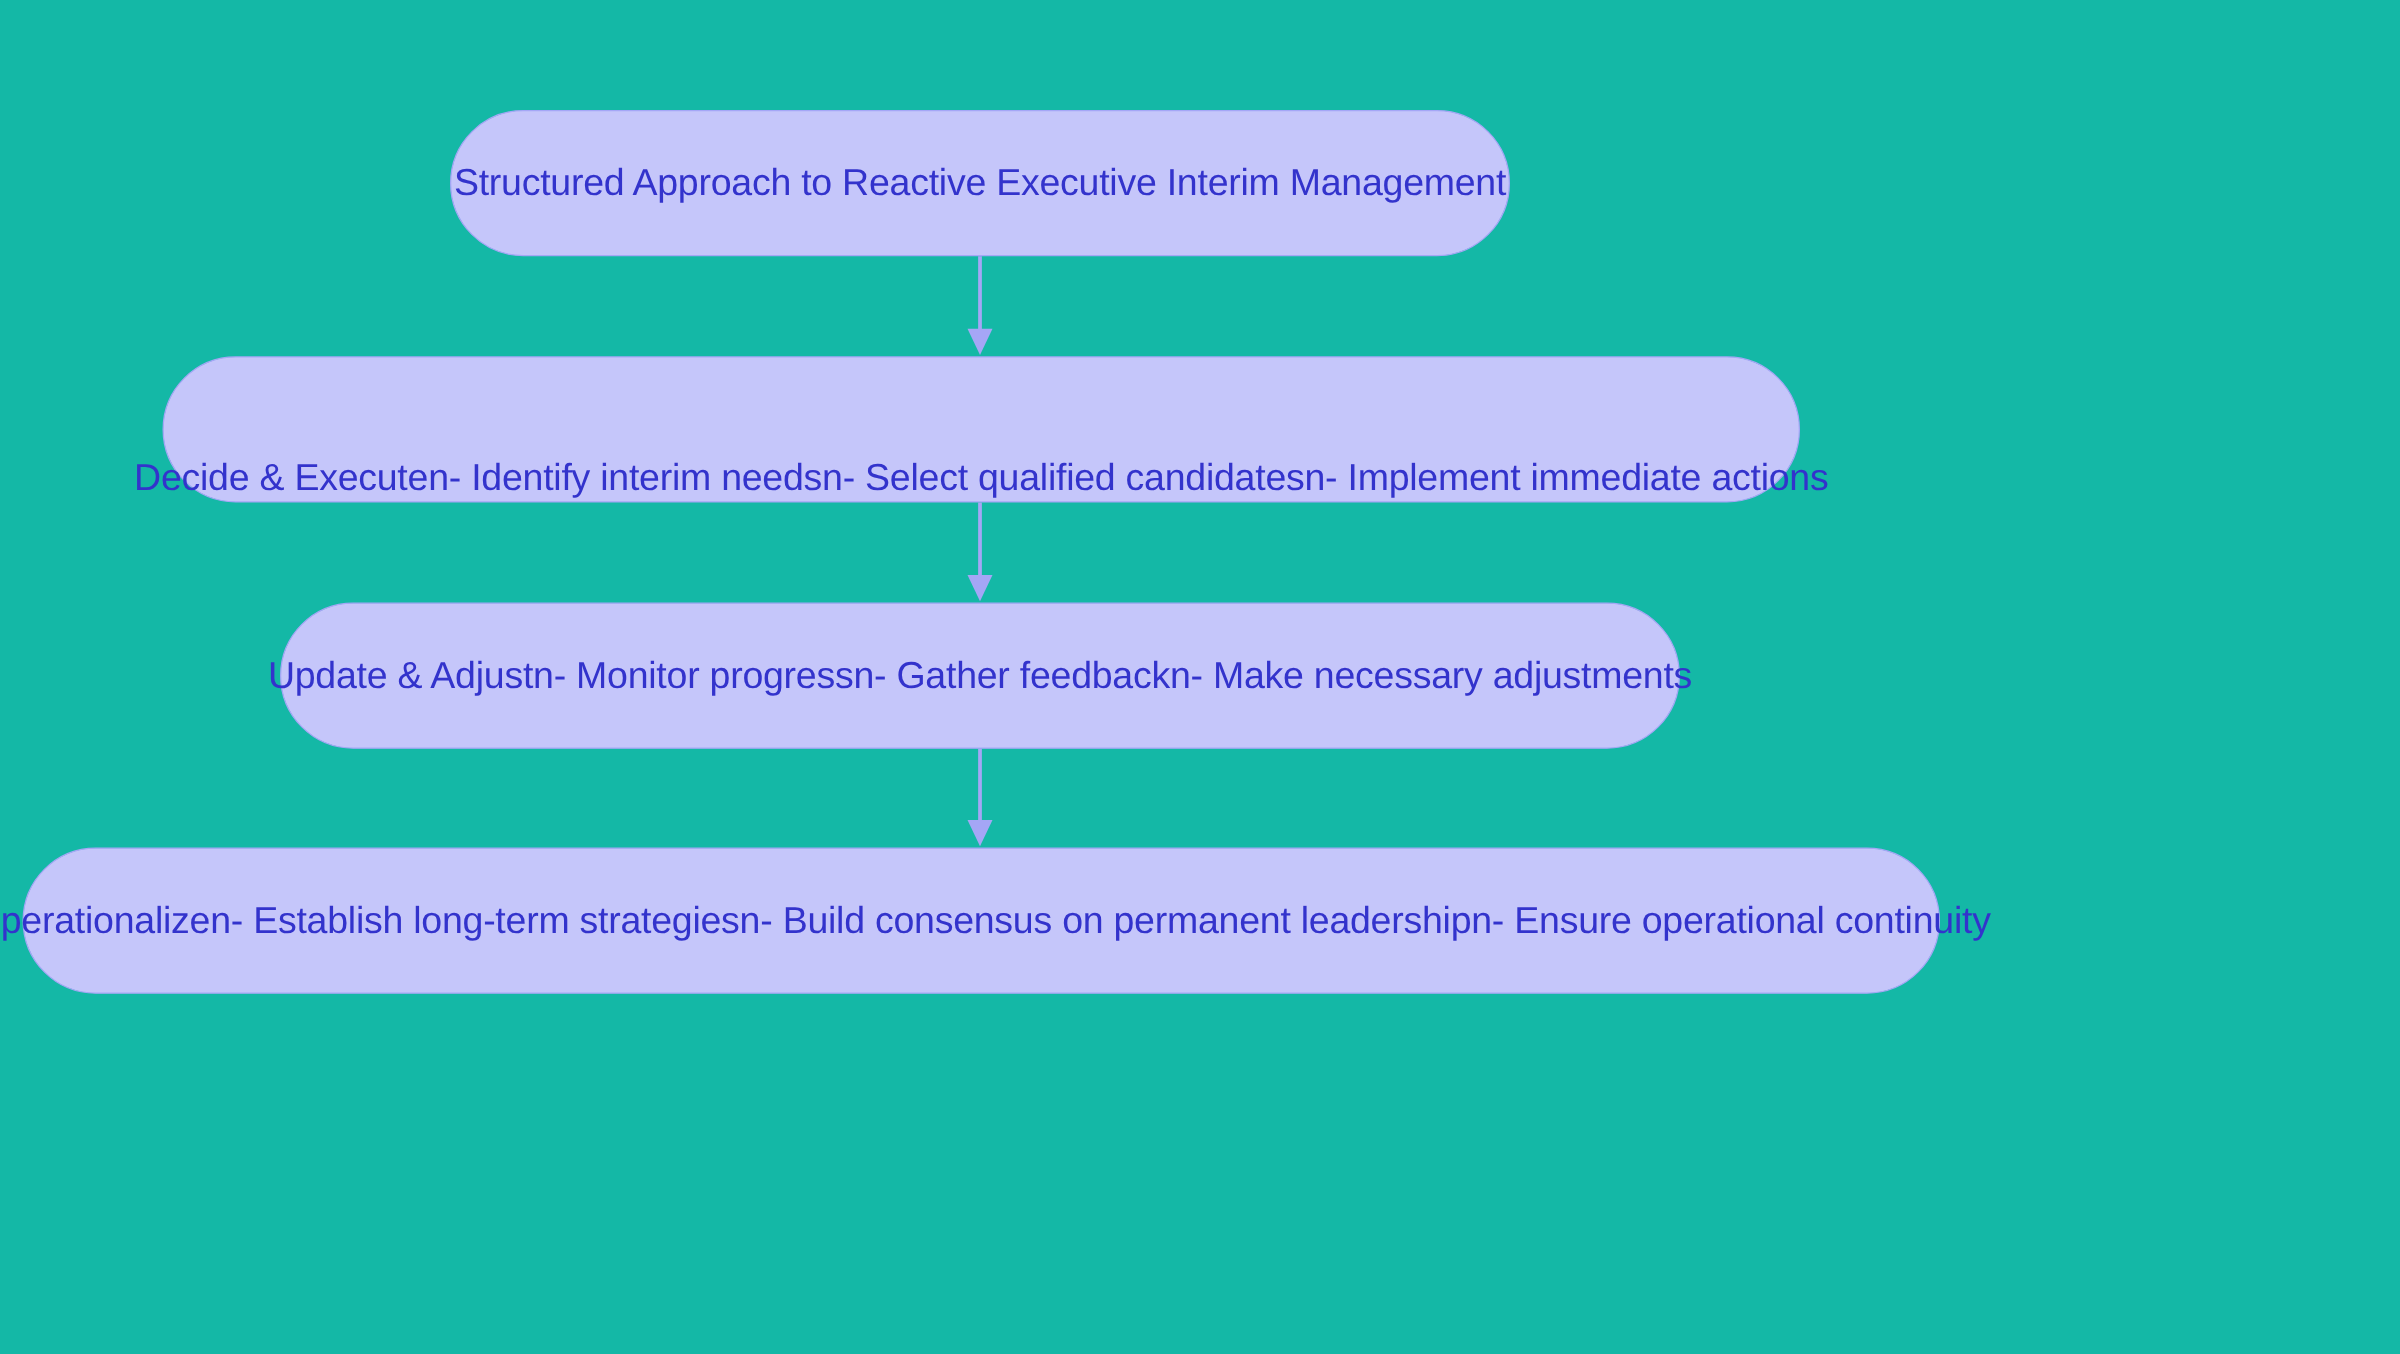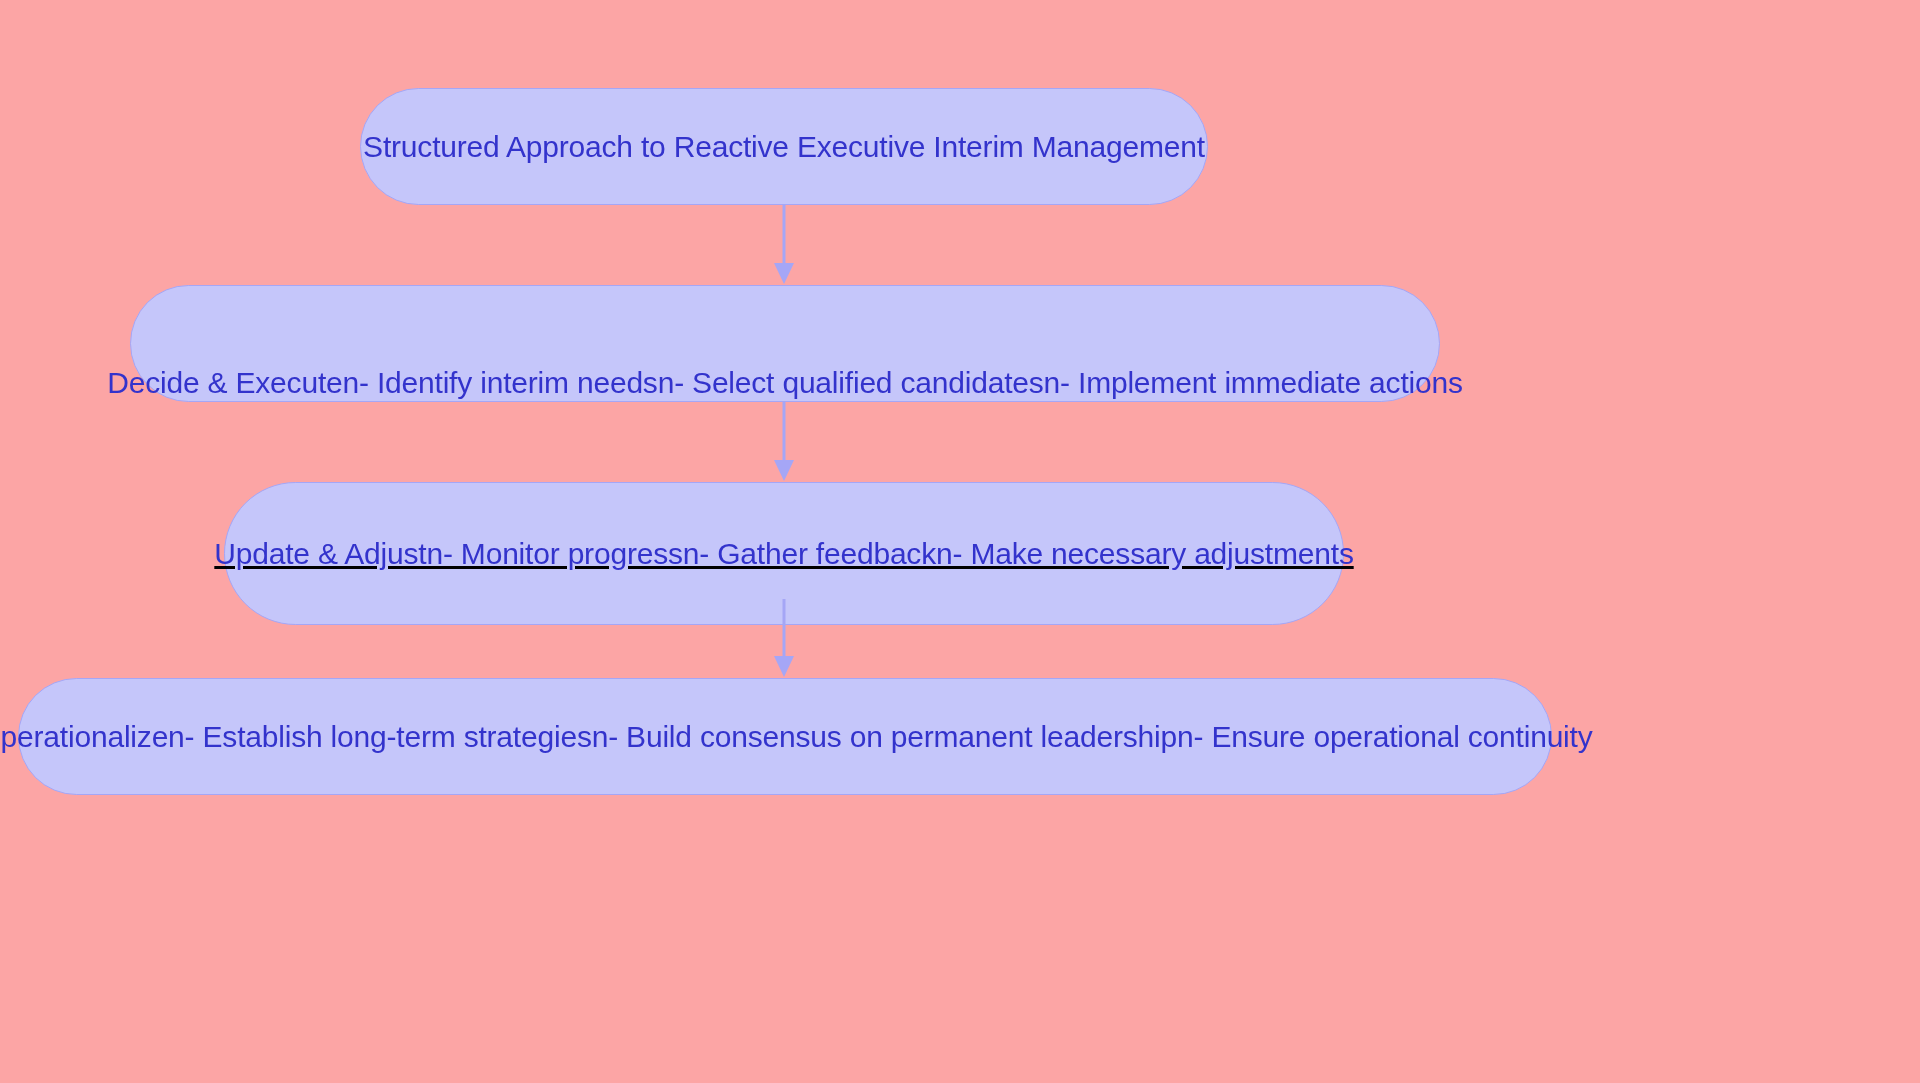--- a/index.html
+++ b/index.html
@@ -12,21 +12,21 @@
     width: 1920px;
     height: 1083px;
     font-family: "Liberation Sans", sans-serif;
     overflow: hidden;
   }
 
   #flow-canvas {
     position: relative;
     width: 1920px;
     height: 1083px;
-    background: #fca5a5;
+    background: #14b8a6;
   }
 
   .node {
     position: absolute;
     box-sizing: border-box;
     background: #c5c6fa;
     border: 1.5px solid #a5a6f6;
     border-radius: 999px;
     display: flex;
     align-items: center;
@@ -41,21 +41,21 @@
     font-size: 30px;
     font-weight: 400;
     line-height: 1.25;
     letter-spacing: -0.2px;
     white-space: nowrap;
   }
 
   
   #node-0 { left: 360px;  top: 88px;  width: 848px;  height: 117px; }
   #node-1 { left: 130px;  top: 285px; width: 1310px; height: 117px; align-items: flex-end; }
-  #node-2 { left: 224px;  top: 482px; width: 1120px; height: 143px; text-decoration: underline; }
+  #node-2 { left: 224px;  top: 482px; width: 1120px; height: 117px; }
   #node-3 { left: 18px;   top: 678px; width: 1534px; height: 117px; }
 
   
   .connector {
     position: absolute;
     width: 26px;
   }
   .connector svg { display: block; overflow: visible; }
 
   #connector-0 { left: 771px; top: 205px; height: 80px; }

